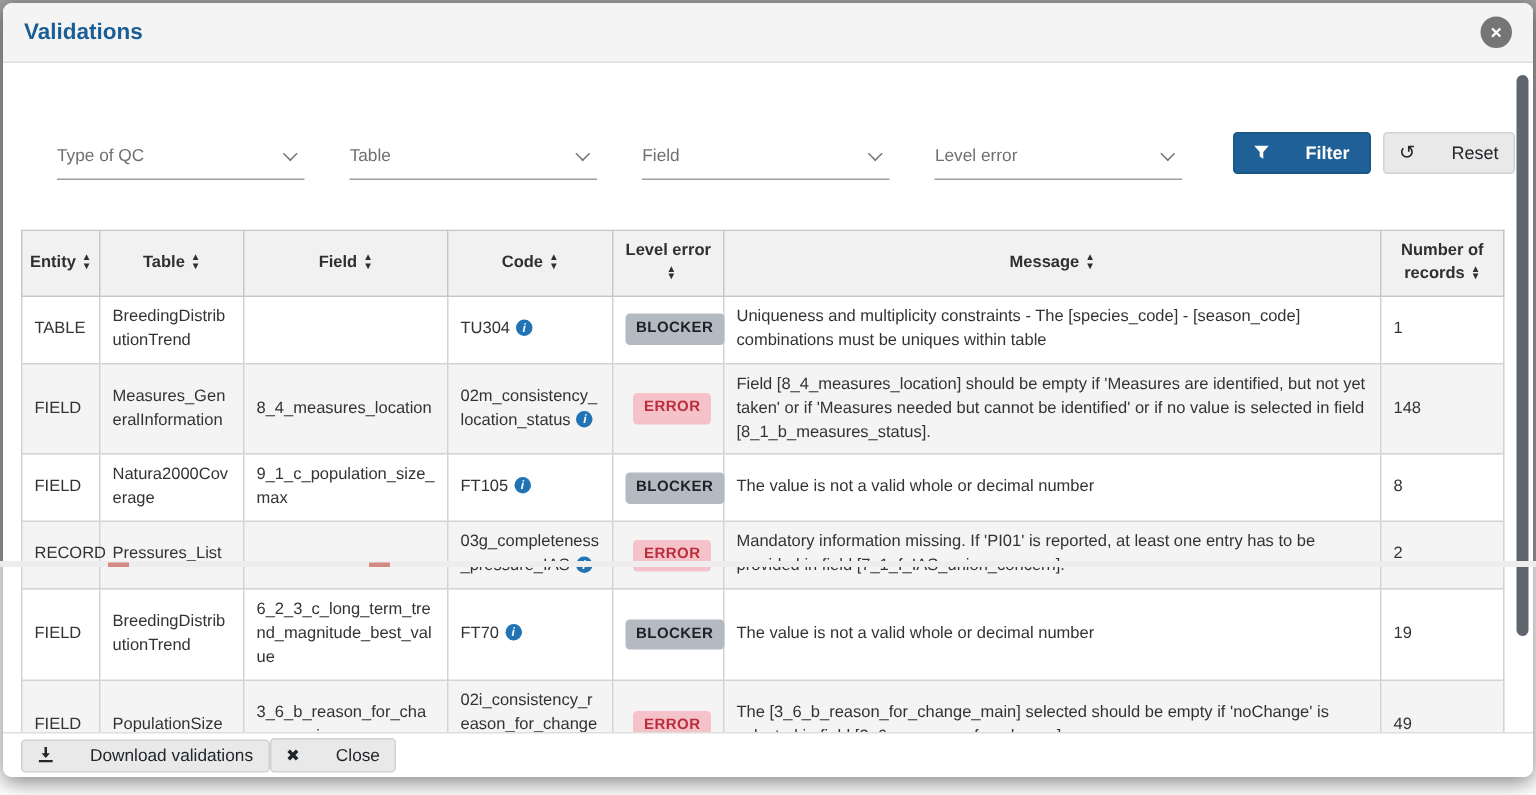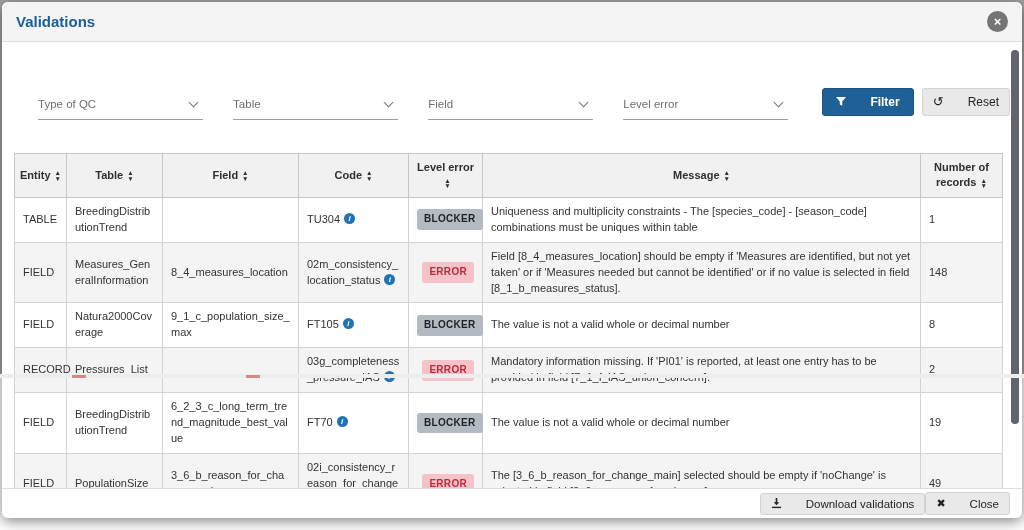--- a/index.html
+++ b/index.html
@@ -60,21 +60,21 @@
     text-align:center; line-height:11px; margin-left:4px; vertical-align:text-top; cursor:pointer; }
 
   
   .vscroll { position:absolute; top:44px; right:3px; width:8px; height:444px; }
   .vthumb { position:absolute; top:4px; left:0; width:8px; height:374px;
     background:#5f656c; border-radius:4px; cursor:grab; }
 
   
   .modal-footer { position:absolute; left:0; right:0; bottom:0; height:30px;
     border-top:1px solid #dedede; background:#fff; display:flex; align-items:center;
-    justify-content:flex-end; padding:0 12px; }
+    justify-content:flex-start; padding:0 12px; }
   .modal-footer .btn { font-size:11.5px; padding:4px 10px; }
   .x-glyph { font-size:11px; }
 </style>
 </head>
 <body>
 
 <div class="page">
   <div class="modal">
 
     <div class="modal-header">

